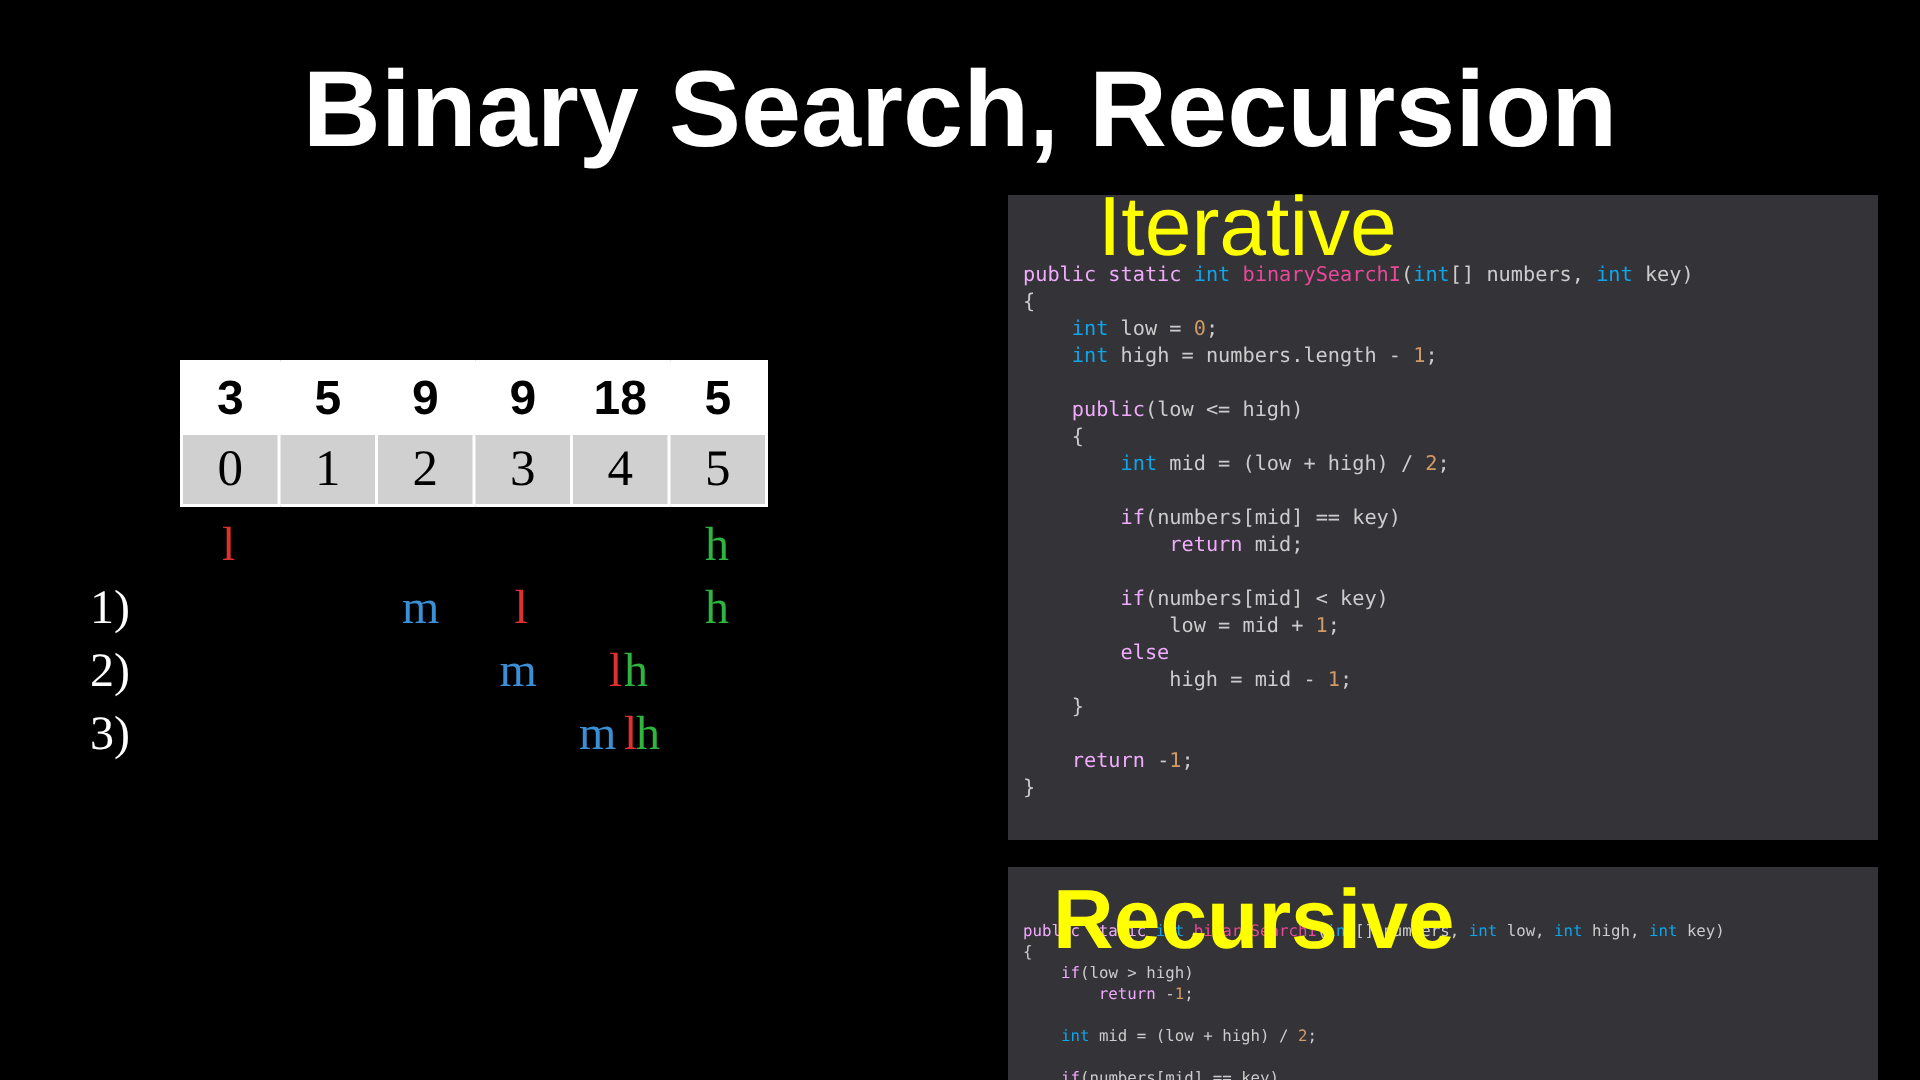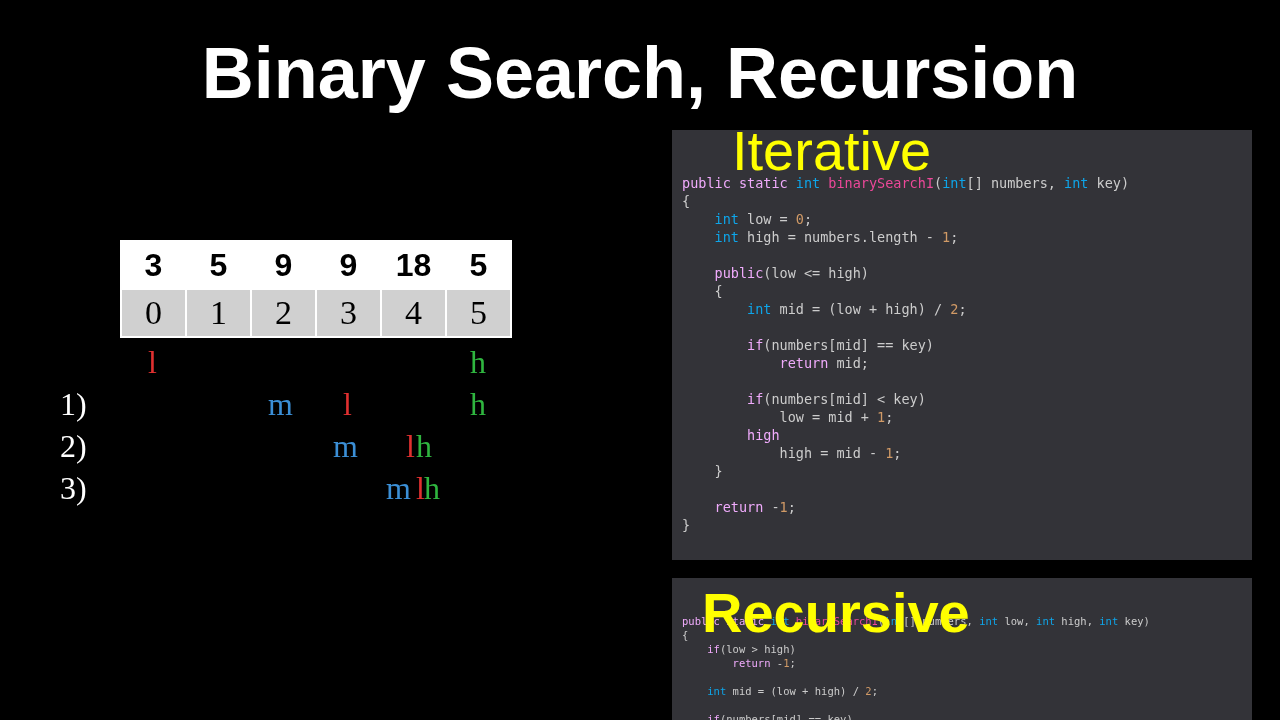--- a/index.html
+++ b/index.html
@@ -170,21 +170,21 @@
 
     <span class="kw">public</span>(low &lt;= high)
     {
         <span class="ty">int</span> mid = (low + high) / <span class="num">2</span>;
 
         <span class="kw">if</span>(numbers[mid] == key)
             <span class="kw">return</span> mid;
 
         <span class="kw">if</span>(numbers[mid] &lt; key)
             low = mid + <span class="num">1</span>;
-        <span class="kw">high</span>
+        <span class="kw">else</span>
             high = mid - <span class="num">1</span>;
     }
 
     <span class="kw">return</span> -<span class="num">1</span>;
 }
   </div>
 
   <div class="code-box rc">
     <div class="overlay ov-rc">Recursive</div>
 <span class="kw">public static</span> <span class="ty">int</span> <span class="fn">binarySearchI</span>(<span class="ty">int</span>[] numbers, <span class="ty">int</span> low, <span class="ty">int</span> high, <span class="ty">int</span> key)

